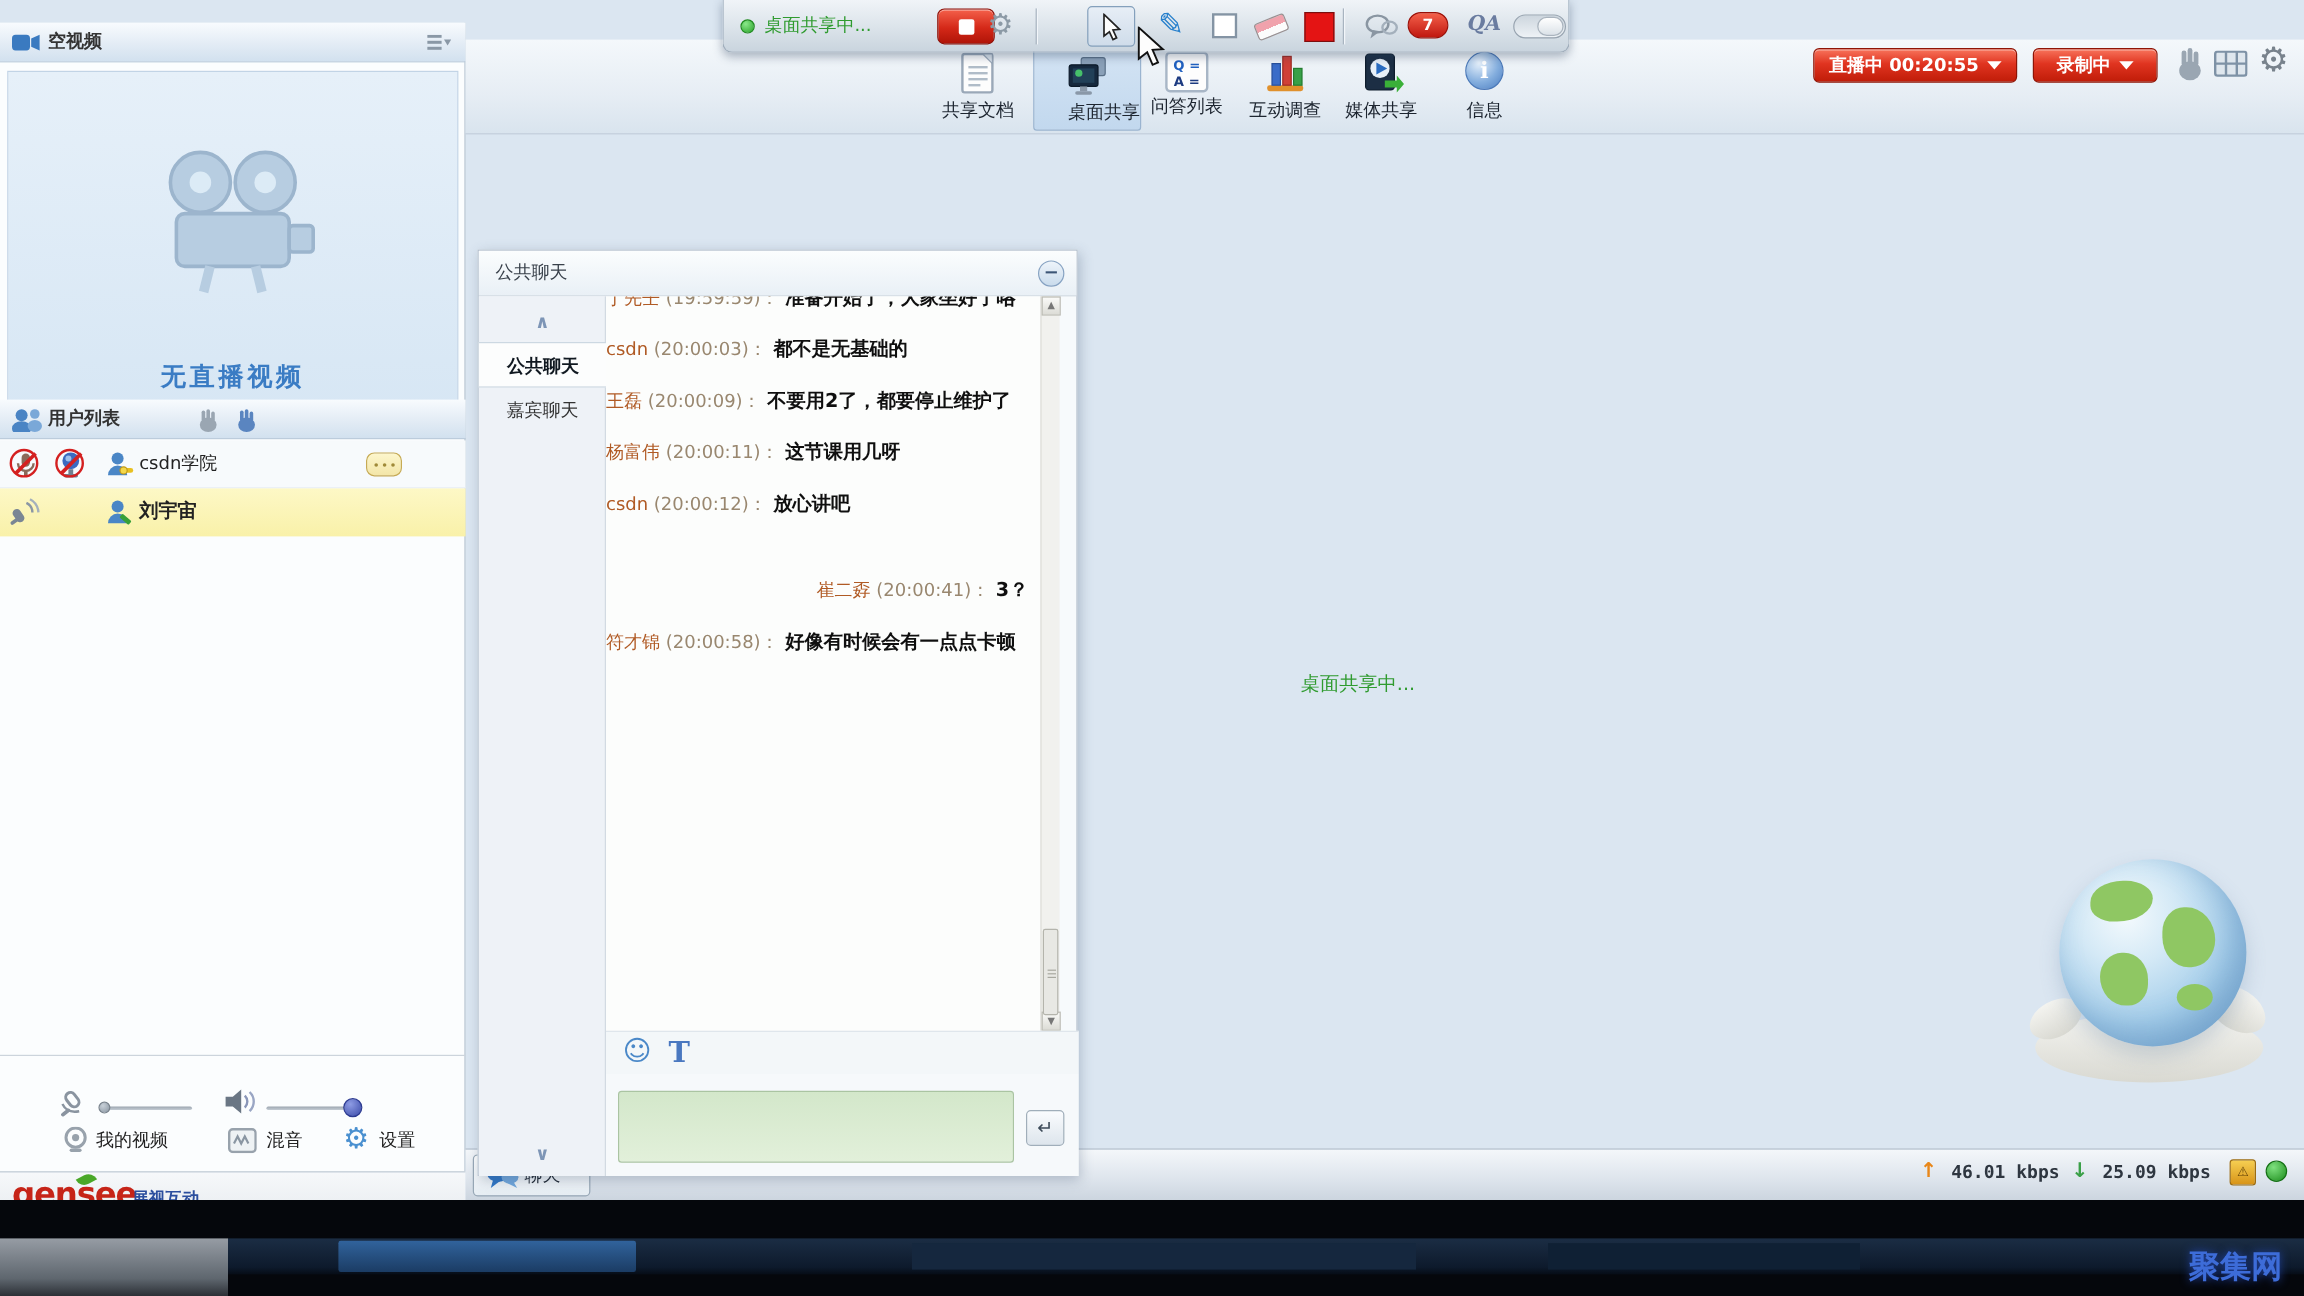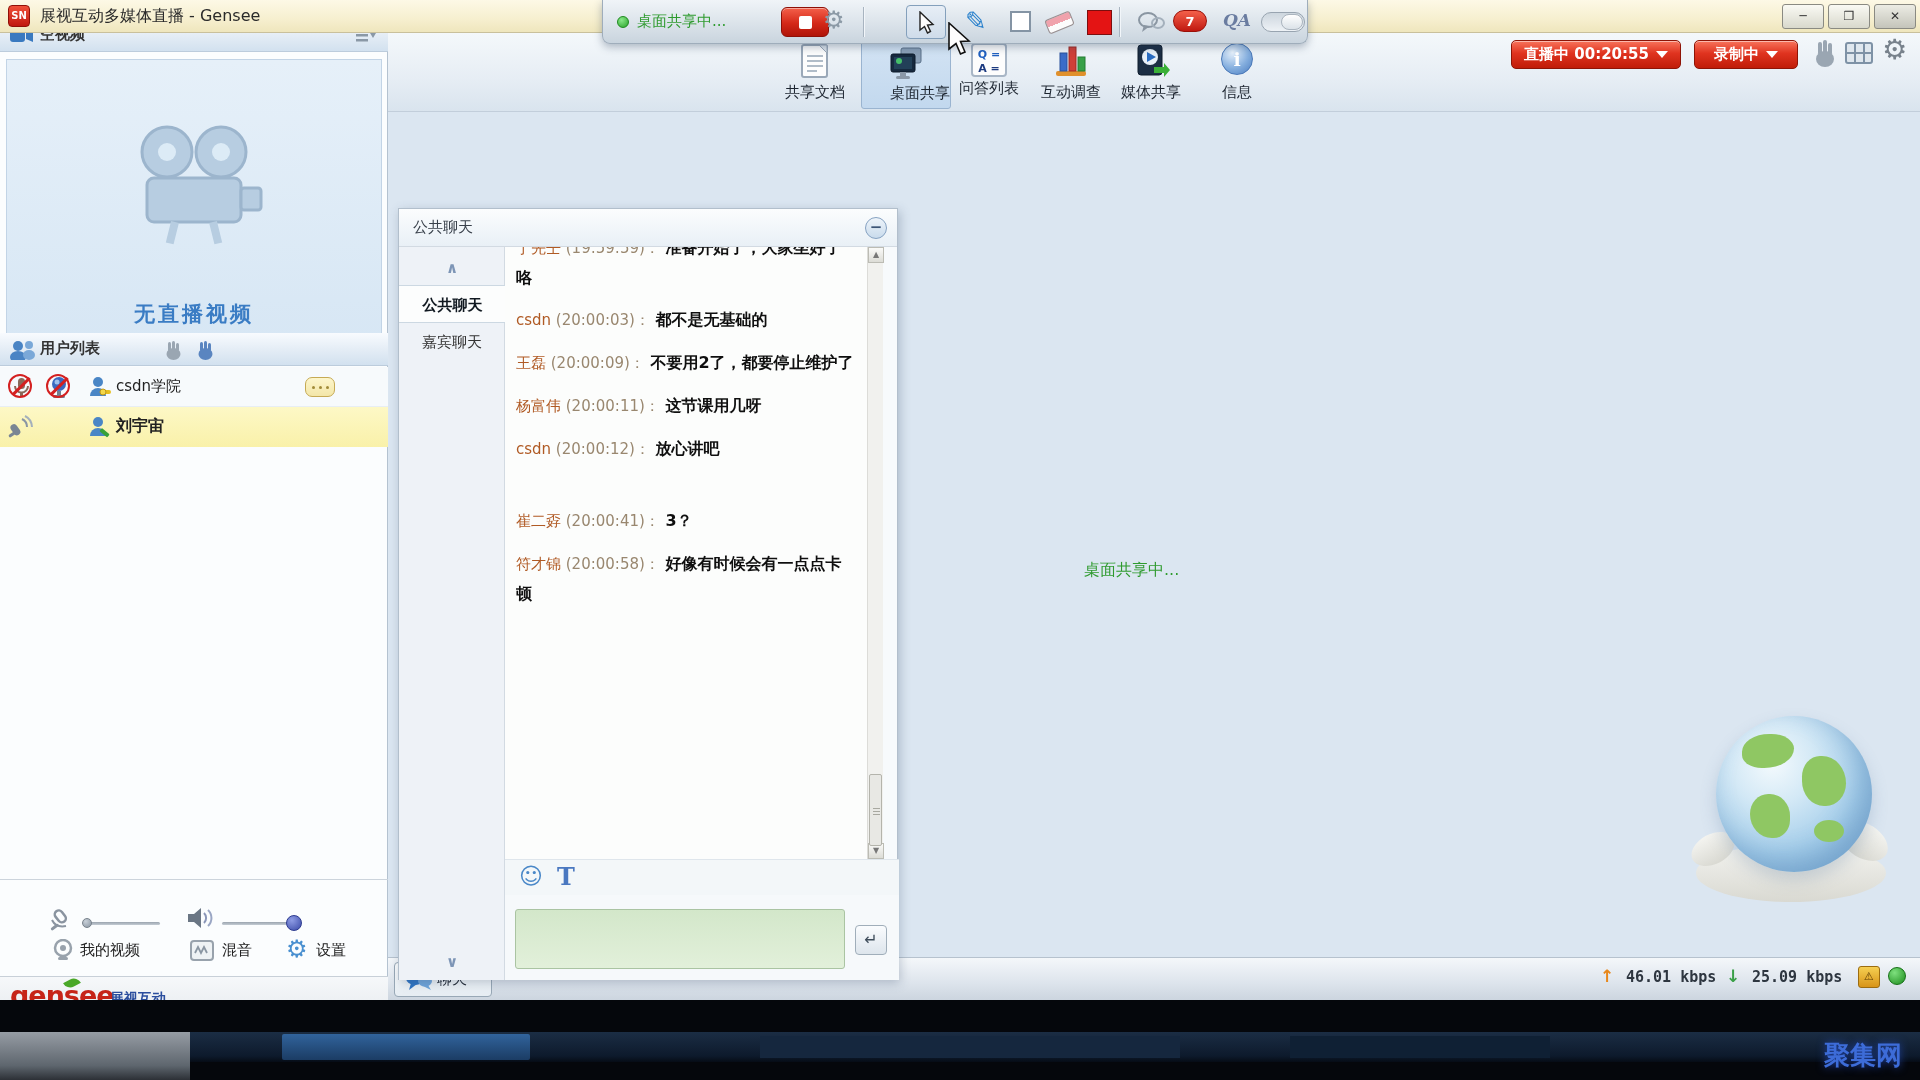--- a/index.html
+++ b/index.html
@@ -163,24 +163,24 @@
   .cp-title{position:absolute;left:14px;top:9px;font-size:15px;color:#39414b;}
   .cp-min{position:absolute;left:466px;top:8px;width:22px;height:22px;border-radius:50%;
     background:linear-gradient(180deg,#eef4fa,#c9dbec);border:1px solid #86a2c2;
     color:#3c5576;font-size:15px;font-weight:bold;text-align:center;line-height:19px;}
   .cp-tabs{position:absolute;left:0;top:38px;width:106px;height:733px;background:#eef2f7;border-right:1px solid #d2dae2;}
   .cp-chevron{position:absolute;left:0;width:106px;text-align:center;color:#7d95b6;font-size:15px;font-weight:bold;}
   .cp-tab{position:absolute;left:0;width:106px;height:38px;text-align:center;line-height:38px;font-size:15px;color:#333;}
   .cp-tab.sel{background:#fcfdfd;border-top:1px solid #ccd8e2;border-bottom:1px solid #ccd8e2;
     font-weight:bold;color:#101820;width:107px;}
   .cp-msgs{position:absolute;left:106px;top:38px;width:362px;height:612px;background:#fcfdfc;
-    overflow:hidden;padding:0 10px 0 11px;}
+    overflow:hidden;padding:0 10px 0 0;}
   .msg{margin-bottom:13px;font-size:16px;line-height:29px;color:#333;}
   .msg.bold .mtext{font-weight:bold;color:#0f0f0f;}
-  .msg.gap{margin-top:42px;}
+  .msg.gap{margin-top:42px;text-align:right;}
   .mname{color:#b05a24;font-size:15px;}
   .mtime{color:#99876f;font-size:15px;}
   .cp-scroll{position:absolute;left:468px;top:38px;width:16px;height:612px;background:#f1f1ee;border-left:1px solid #dcdcd8;}
   .sc-btn{position:absolute;left:0;width:16px;height:16px;background:linear-gradient(180deg,#fafaf8,#dcdcd6);
     border:1px solid #bcbcb4;font-size:8px;color:#777;text-align:center;line-height:14px;}
   .sc-thumb{position:absolute;left:1px;top:527px;width:13px;height:72px;background:#e8e8e4;
     border:1px solid #b4b4ac;border-radius:2px;}
   .sc-thumb i{position:absolute;left:3px;width:7px;height:1px;background:#a8a8a0;}
   .cp-emote{position:absolute;left:106px;top:650px;width:394px;height:36px;background:#f3f7f9;border-top:1px solid #dfe6ec;}
   .emoji{position:absolute;left:14px;top:3px;font-size:23px;color:#4a88c8;}
@@ -191,27 +191,20 @@
     background:linear-gradient(180deg,#d3e7ca,#e2f0da);border:1px solid #aac4a2;}
   .cp-send{position:absolute;left:350px;top:30px;width:32px;height:30px;border-radius:4px;
     background:linear-gradient(180deg,#fafcfe,#dde5ec);border:1px solid #a0aeba;
     font-size:16px;color:#3e4c5a;text-align:center;line-height:28px;}
 </style>
 </head>
 <body>
 
 <div id="stage">
 
-  <div class="titlebar">
-    <div class="app-logo">SN</div>
-    <div class="app-title">展视互动多媒体直播 - Gensee</div>
-    <div class="winbtn min">─</div>
-    <div class="winbtn max">❐</div>
-    <div class="winbtn close">✕</div>
-  </div>
 
   <div class="sidebar">
     <div class="panelhead vh">
       <svg class="avicon" style="left:10px;top:9px;" width="24" height="16">
         <rect x="0" y="1" width="15" height="13" rx="3" fill="#3a7ac0"></rect>
         <polygon points="16,4 23,1 23,14 16,11" fill="#3a7ac0"></polygon>
       </svg>
       <span class="ph-title">空视频</span>
       <svg class="avicon" style="left:356px;top:10px;" width="20" height="13">
         <rect x="0" y="0" width="12" height="2.5" fill="#8a98a6"></rect>

